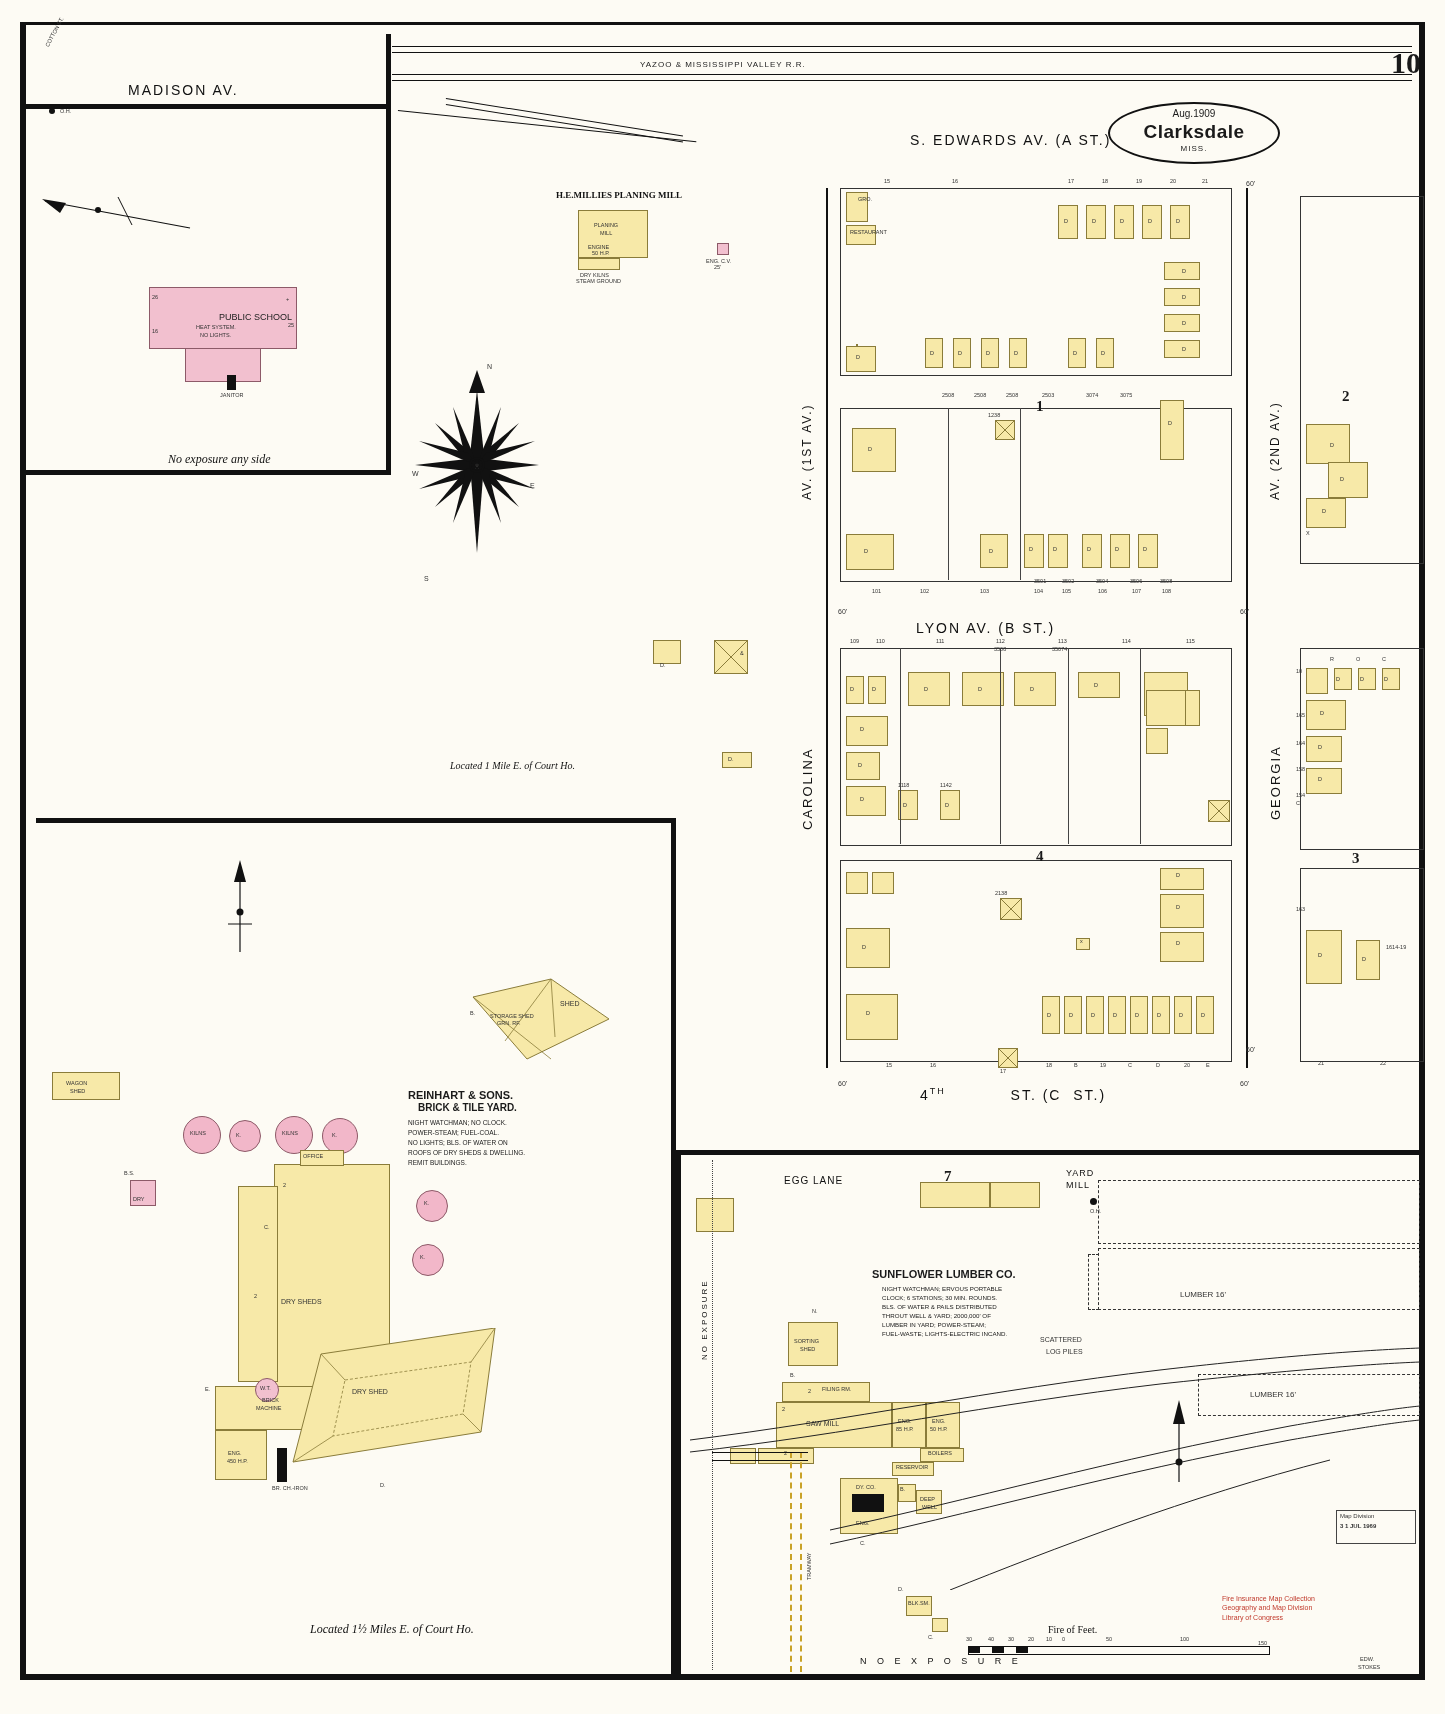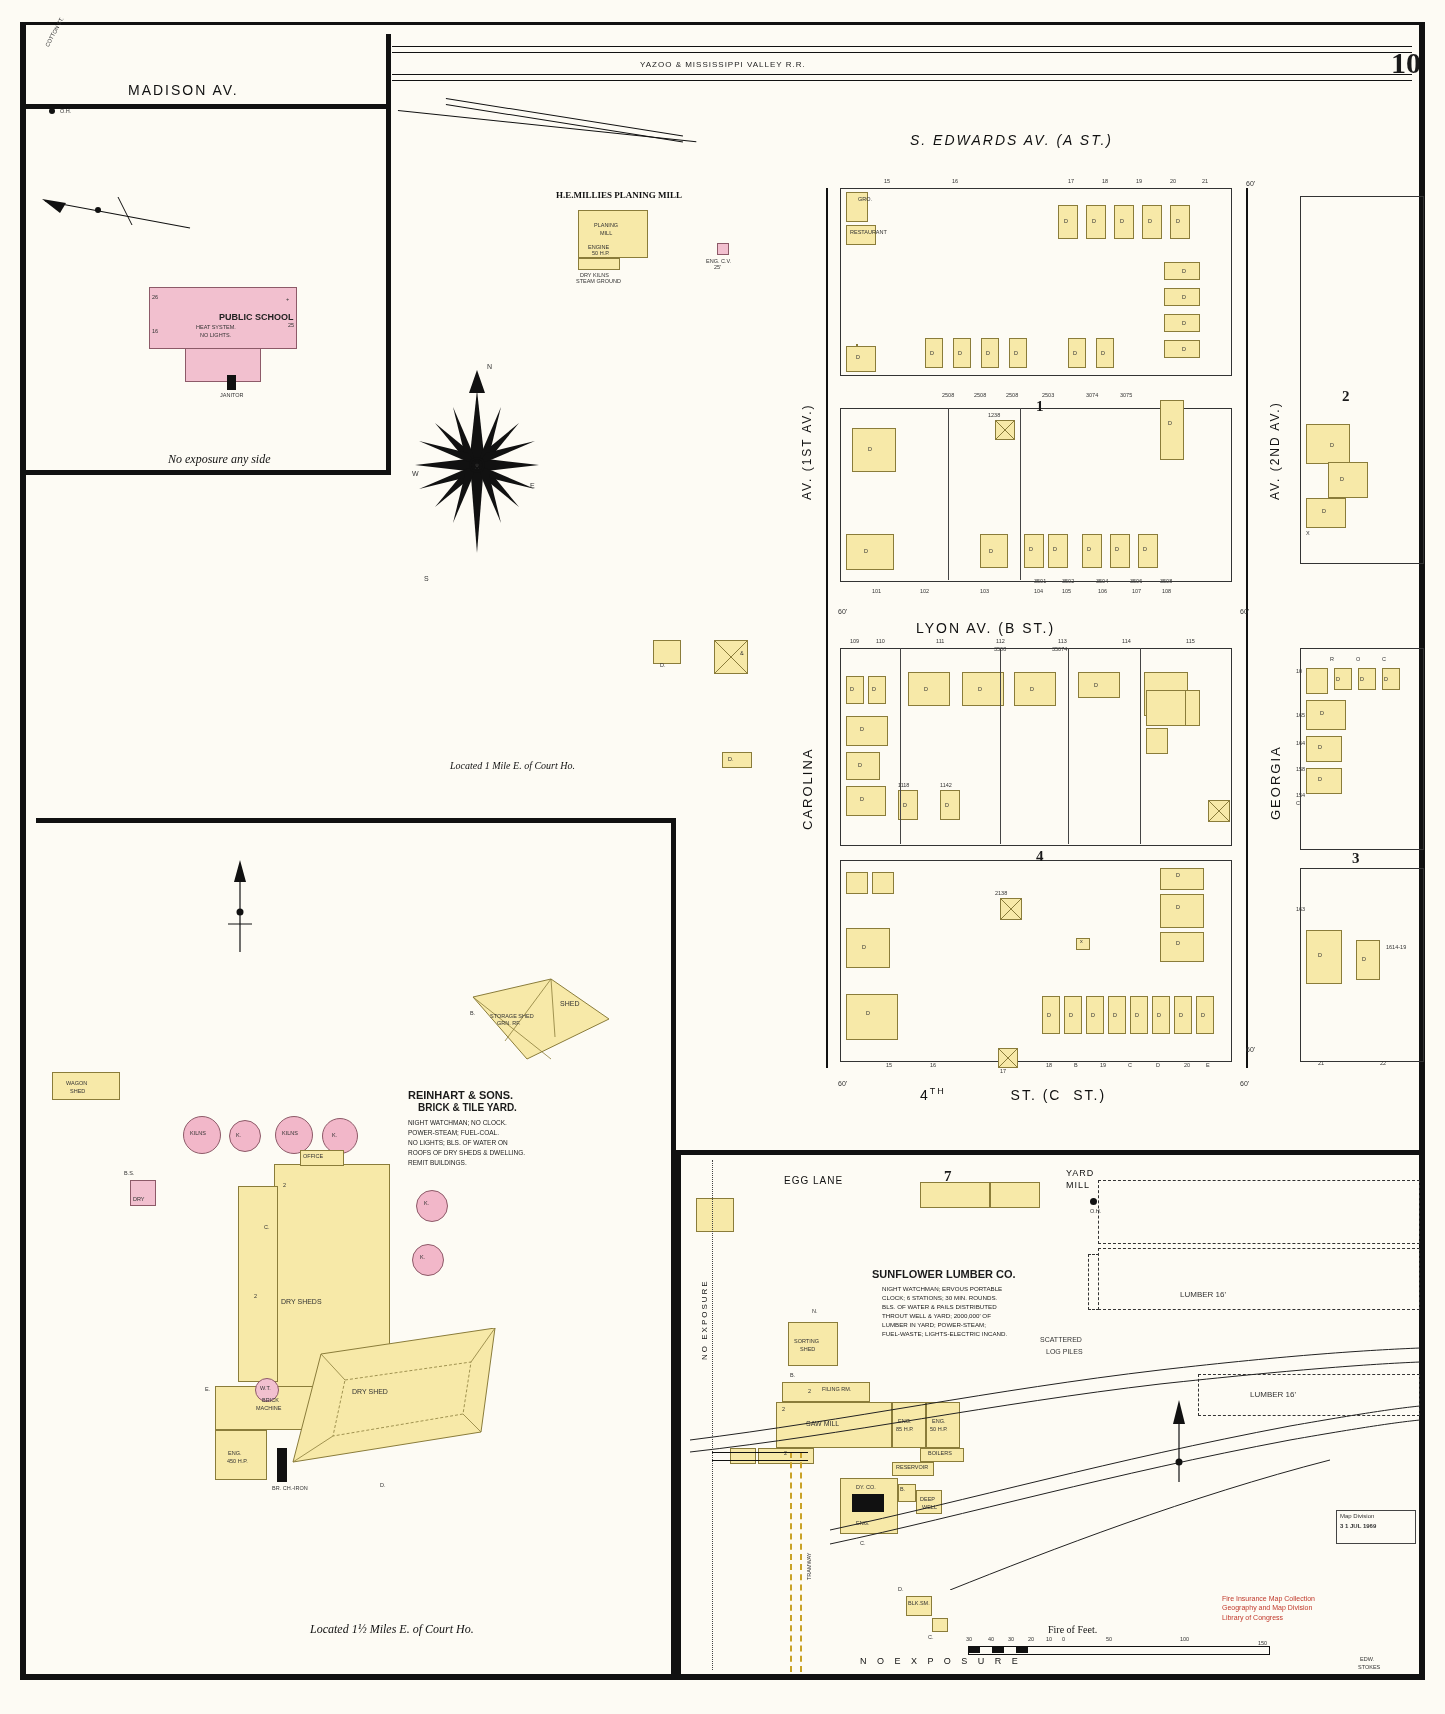--- a/index.html
+++ b/index.html
@@ -46,20 +46,25 @@
 
   .tick{position:absolute;font-size:5.5px;color:#333;}
 </style>
 </head>
 <body>
 
 <div id="sheet">
 
   <div id="pageNum">10</div>
 
+  <div id="titleOval">
+    <div class="t1">Aug.1909</div>
+    <div class="t2">Clarksdale</div>
+    <div class="t3">MISS.</div>
+  </div>
 
   <div class="line" style="left:20px;top:22px;width:6px;height:1658px;"></div>
   <div class="line" style="left:20px;top:22px;width:1405px;height:3px;"></div>
   <div class="line" style="left:1419px;top:22px;width:6px;height:1658px;"></div>
   <div class="line" style="left:20px;top:1674px;width:1405px;height:6px;"></div>
 
   <div class="line" style="left:26px;top:104px;width:365px;height:5px;"></div>
   <div class="line" style="left:386px;top:34px;width:5px;height:440px;"></div>
   <div class="line" style="left:26px;top:470px;width:365px;height:5px;"></div>
 
@@ -71,21 +76,21 @@
   <svg class="abs" style="left:40px;top:195px;width:160px;height:40px;">
     <line x1="5" y1="6" x2="150" y2="33" stroke="#111" stroke-width="1.2"></line>
     <polygon points="2,4 26,8 20,18" fill="#111"></polygon>
     <line x1="78" y1="2" x2="92" y2="30" stroke="#111" stroke-width="1"></line>
     <circle cx="58" cy="15" r="3" fill="#111"></circle>
   </svg>
 
   <div class="pink" style="left:149px;top:287px;width:148px;height:62px;"></div>
   <div class="pink" style="left:185px;top:348px;width:76px;height:34px;"></div>
   <div class="blk" style="left:227px;top:375px;width:9px;height:15px;"></div>
-  <div class="lbl" style="left:188px;top:312px;font-size:9px;font-weight:bold;padding-left:31px;">PUBLIC SCHOOL</div>
+  <div class="lbl" style="left:188px;top:312px;font-size:9px;font-weight:normal;padding-left:31px;">PUBLIC SCHOOL</div>
   <div class="lbl2" style="left:196px;top:324px;">HEAT SYSTEM.</div>
   <div class="lbl2" style="left:200px;top:332px;">NO LIGHTS.</div>
   <div class="lbl2" style="left:220px;top:392px;">JANITOR</div>
   <div class="lbl2" style="left:152px;top:294px;">26</div>
   <div class="lbl2" style="left:152px;top:328px;">16</div>
   <div class="lbl2" style="left:286px;top:296px;">+</div>
   <div class="lbl2" style="left:288px;top:322px;">25</div>
   <div class="noteit" style="left:168px;top:452px;font-size:12px;">No  exposure  any  side</div>
 
   <div class="thin" style="left:392px;top:46px;width:1020px;"></div>
@@ -224,21 +229,21 @@
   <div class="txt" style="left:408px;top:1089px;font-size:11px;font-weight:bold;">REINHART &amp; SONS.</div>
   <div class="txt" style="left:418px;top:1102px;font-size:10px;font-weight:bold;">BRICK &amp; TILE YARD.</div>
   <div class="txt" style="left:408px;top:1119px;font-size:6.5px;">NIGHT WATCHMAN; NO CLOCK.</div>
   <div class="txt" style="left:408px;top:1129px;font-size:6.5px;">POWER-STEAM; FUEL-COAL.</div>
   <div class="txt" style="left:408px;top:1139px;font-size:6.5px;">NO LIGHTS; BLS. OF WATER ON</div>
   <div class="txt" style="left:408px;top:1149px;font-size:6.5px;">ROOFS OF DRY SHEDS &amp; DWELLING.</div>
   <div class="txt" style="left:408px;top:1159px;font-size:6.5px;">REMIT BUILDINGS.</div>
 
   <div class="noteit" style="left:310px;top:1622px;font-size:12px;">Located 1½ Miles E. of Court Ho.</div>
 
-  <div class="street" style="left:910px;top:132px;font-style:italic;">S. EDWARDS     AV.  (A   ST.)</div>
+  <div class="street" style="left:910px;top:132px;">S. EDWARDS     AV.  (A   ST.)</div>
 
   <div class="line" style="left:826px;top:188px;width:2px;height:880px;"></div>
   <div class="line" style="left:1246px;top:188px;width:2px;height:880px;"></div>
 
   <div class="abs" style="left:840px;top:188px;width:390px;height:186px;border:1px solid #333;"></div>
   <div class="abs" style="left:840px;top:408px;width:390px;height:172px;border:1px solid #333;"></div>
   <div class="blocknum" style="left:1036px;top:398px;">1</div>
 
   <div class="abs" style="left:1300px;top:196px;width:122px;height:366px;border:1px solid #333;"></div>
   <div class="blocknum" style="left:1342px;top:388px;">2</div>

